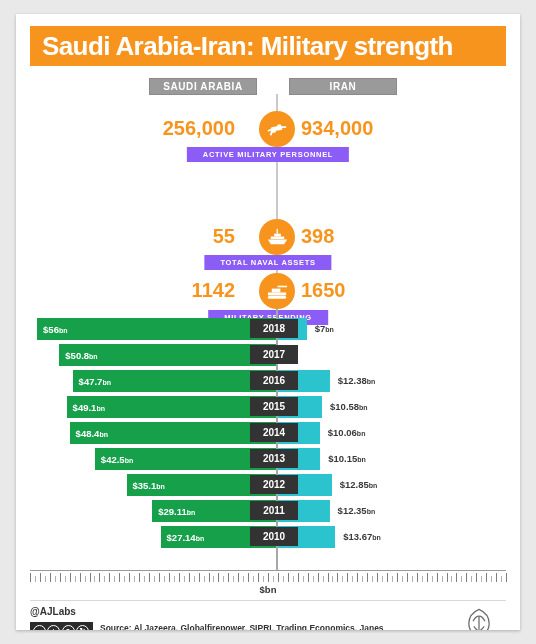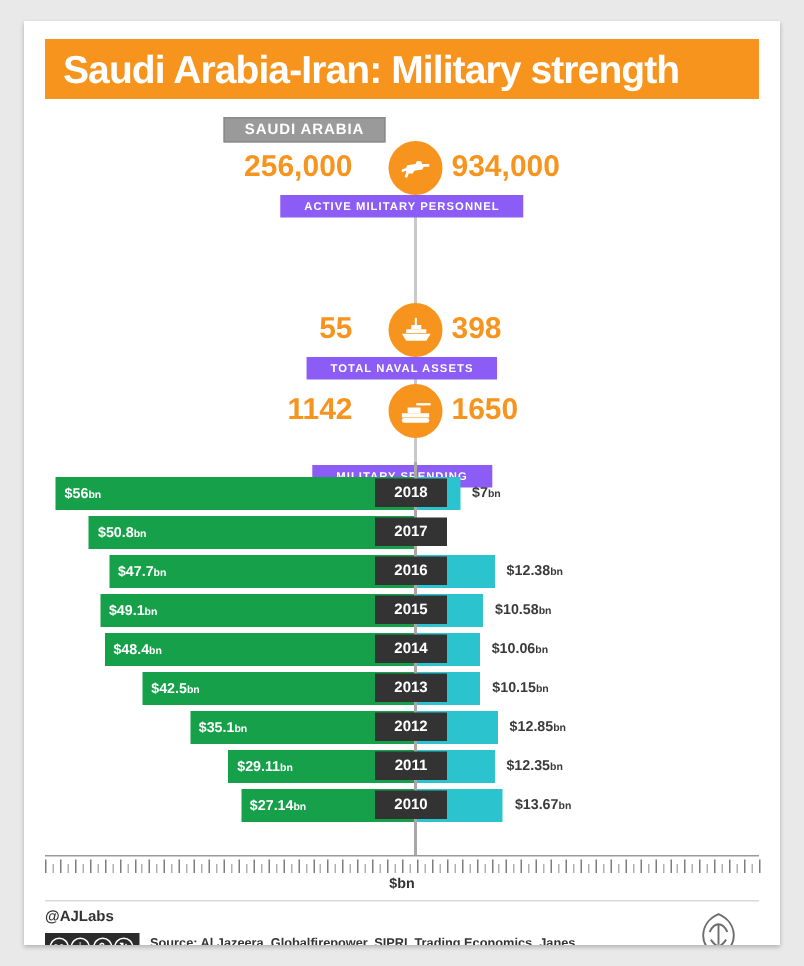--- a/index.html
+++ b/index.html
@@ -41,21 +41,21 @@
     border:1px solid #8a8a8a;box-sizing:border-box;
   }
   .cpill.left{left:133px;width:108px;}
   .cpill.right{left:273px;width:108px;}
   
   .stats{position:absolute;left:0;top:80px;width:504px;height:222px;}
   .spine{
     position:absolute;left:260px;top:0;width:2px;height:222px;
     background:#c9c9c9;
   }
-  .statrow{position:absolute;left:0;width:504px;height:54px;}
+  .statrow{position:absolute;left:0;width:504px;height:54px;margin-top:17px;}
   .circle{
     position:absolute;left:243px;top:0;width:36px;height:36px;
     border-radius:50%;background:#f7941e;
     display:flex;align-items:center;justify-content:center;
   }
   .circle svg{display:block;}
   .snum{
     position:absolute;top:6px;color:#f7941e;font-weight:bold;font-size:20px;
     white-space:nowrap;font-family:"Liberation Sans",sans-serif;
   }
@@ -139,20 +139,21 @@
 
 <div class="page">
   <div class="card">
 
     <div class="banner">
       <div class="banner-title">Saudi Arabia-Iran: Military strength</div>
     </div>
 
     <div class="countries">
       <div class="cpill left">SAUDI ARABIA</div>
+      <div class="cpill right">IRAN</div>
     </div>
 
     <div class="stats">
       <div class="spine"></div>
 
       <div class="statrow" style="top:0px;">
         <div class="snum l">256,000</div>
         <div class="circle">
           <svg width="22" height="22" viewBox="0 0 24 24" fill="#ffffff">
             <path d="M2 13l3-1 1-2 6-1 1-2h3l1 2h5v2h-4l-1 2-6 1-1 2H6l-1-2-3 1z"></path>

